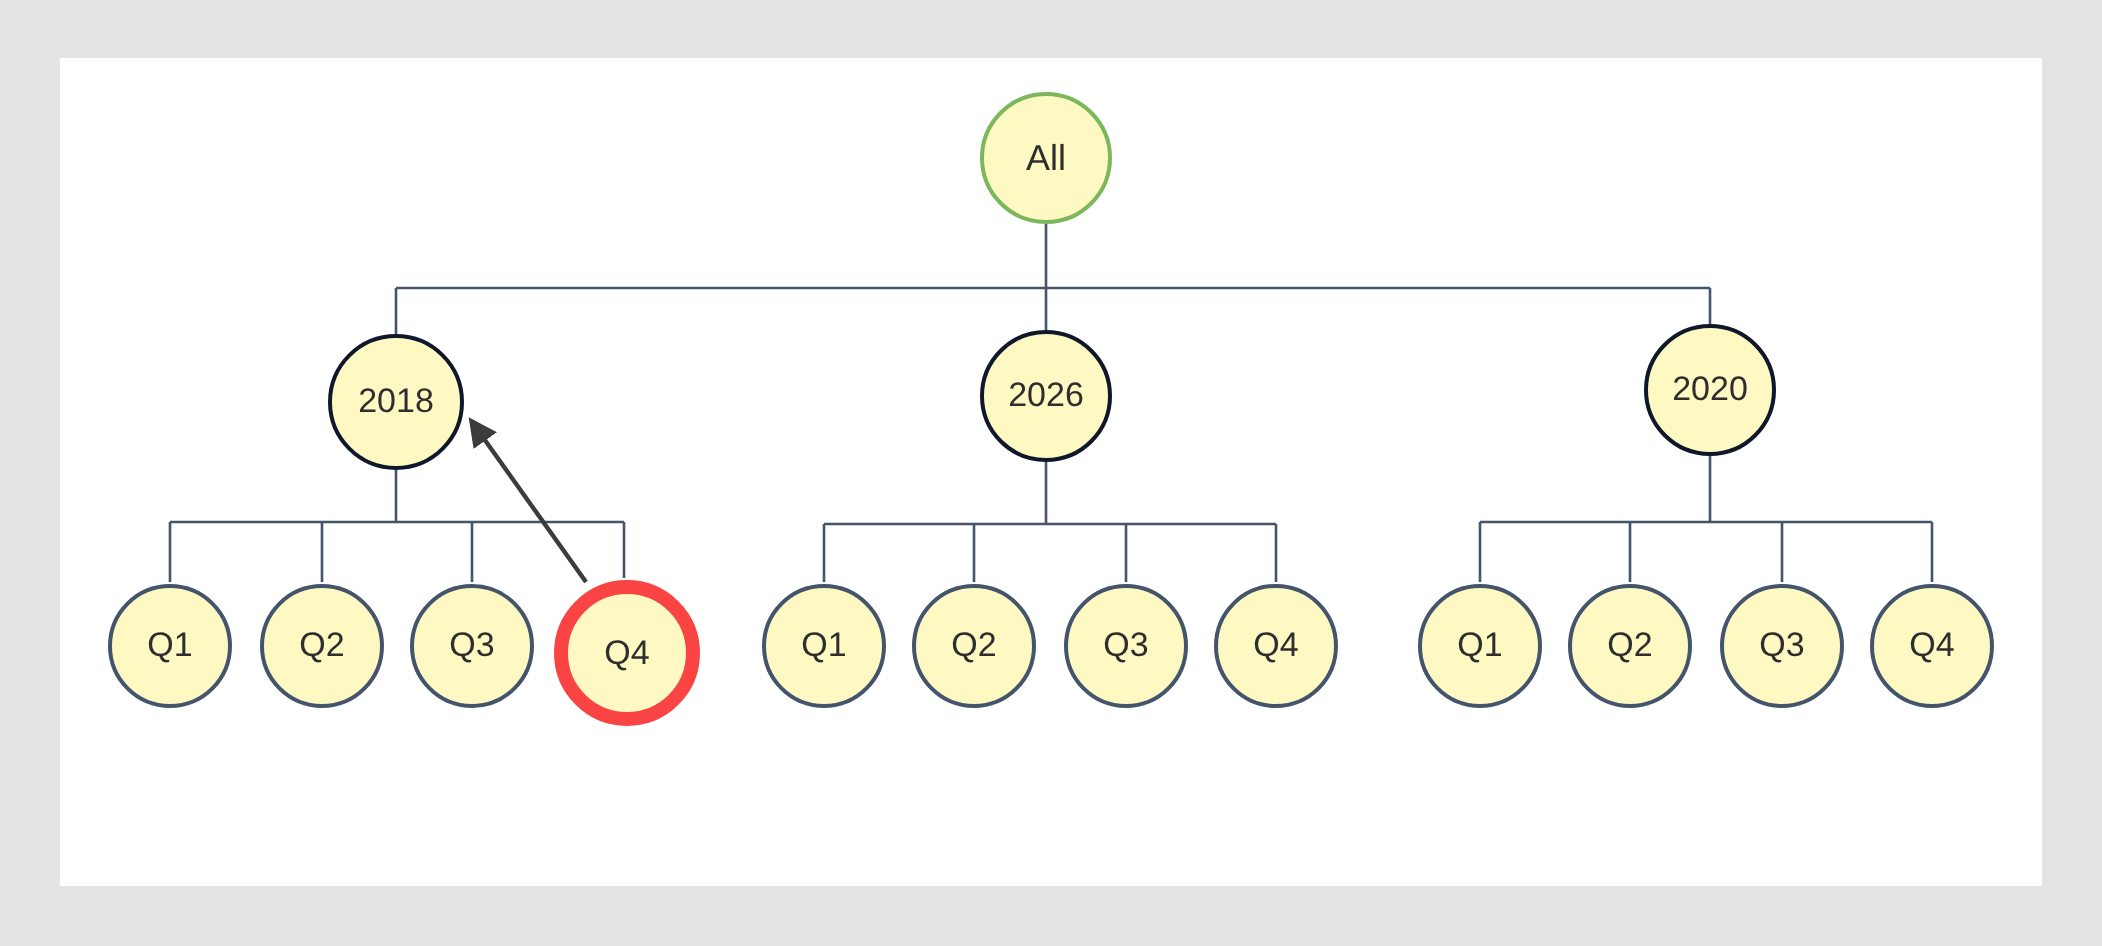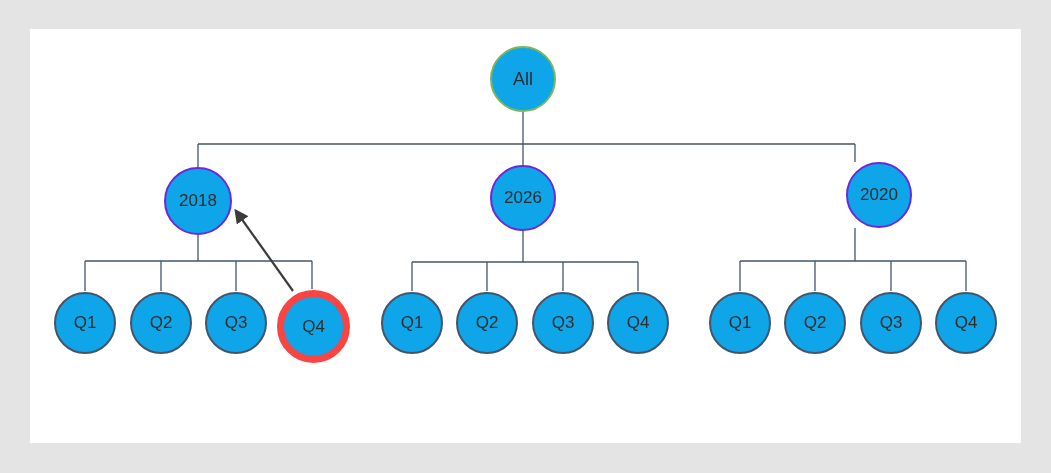--- a/index.html
+++ b/index.html
@@ -25,38 +25,38 @@
     left: 0;
     top: 0;
     width: 1051px;
     height: 473px;
     pointer-events: none;
   }
   .node {
     position: absolute;
     box-sizing: border-box;
     border-radius: 50%;
-    background: #0ea5e9;
+    background: #fef9c3;
     display: flex;
     align-items: center;
     justify-content: center;
     color: #2e2e2e;
     font-size: 17px;
     cursor: default;
   }
   .node span { white-space: nowrap; }
   .node.root {
     left: 490px; top: 46px; width: 66px; height: 66px;
     border: 2.5px solid #7cb75b;
     font-size: 18px;
   }
-  .node.year { border: 2px solid #6d28d9; }
+  .node.year { border: 2px solid #0f172a; }
   .node.y2018 { left: 164px; top: 167px; width: 68px; height: 68px; }
   .node.y2019 { left: 490px; top: 165px; width: 66px; height: 66px; }
-  .node.y2020 { left: 846px; top: 162px; width: 66px; height: 66px; }
+  .node.y2020 { left: 822px; top: 162px; width: 66px; height: 66px; }
   .node.quarter {
     width: 62px; height: 62px; top: 292px;
     border: 2px solid #44546a;
   }
   .node.q18-1 { left: 54px; }
   .node.q18-2 { left: 130px; }
   .node.q18-3 { left: 205px; }
   .node.q18-4 {
     left: 277px; top: 290px; width: 73px; height: 73px;
     border: 7px solid #fa4343;

